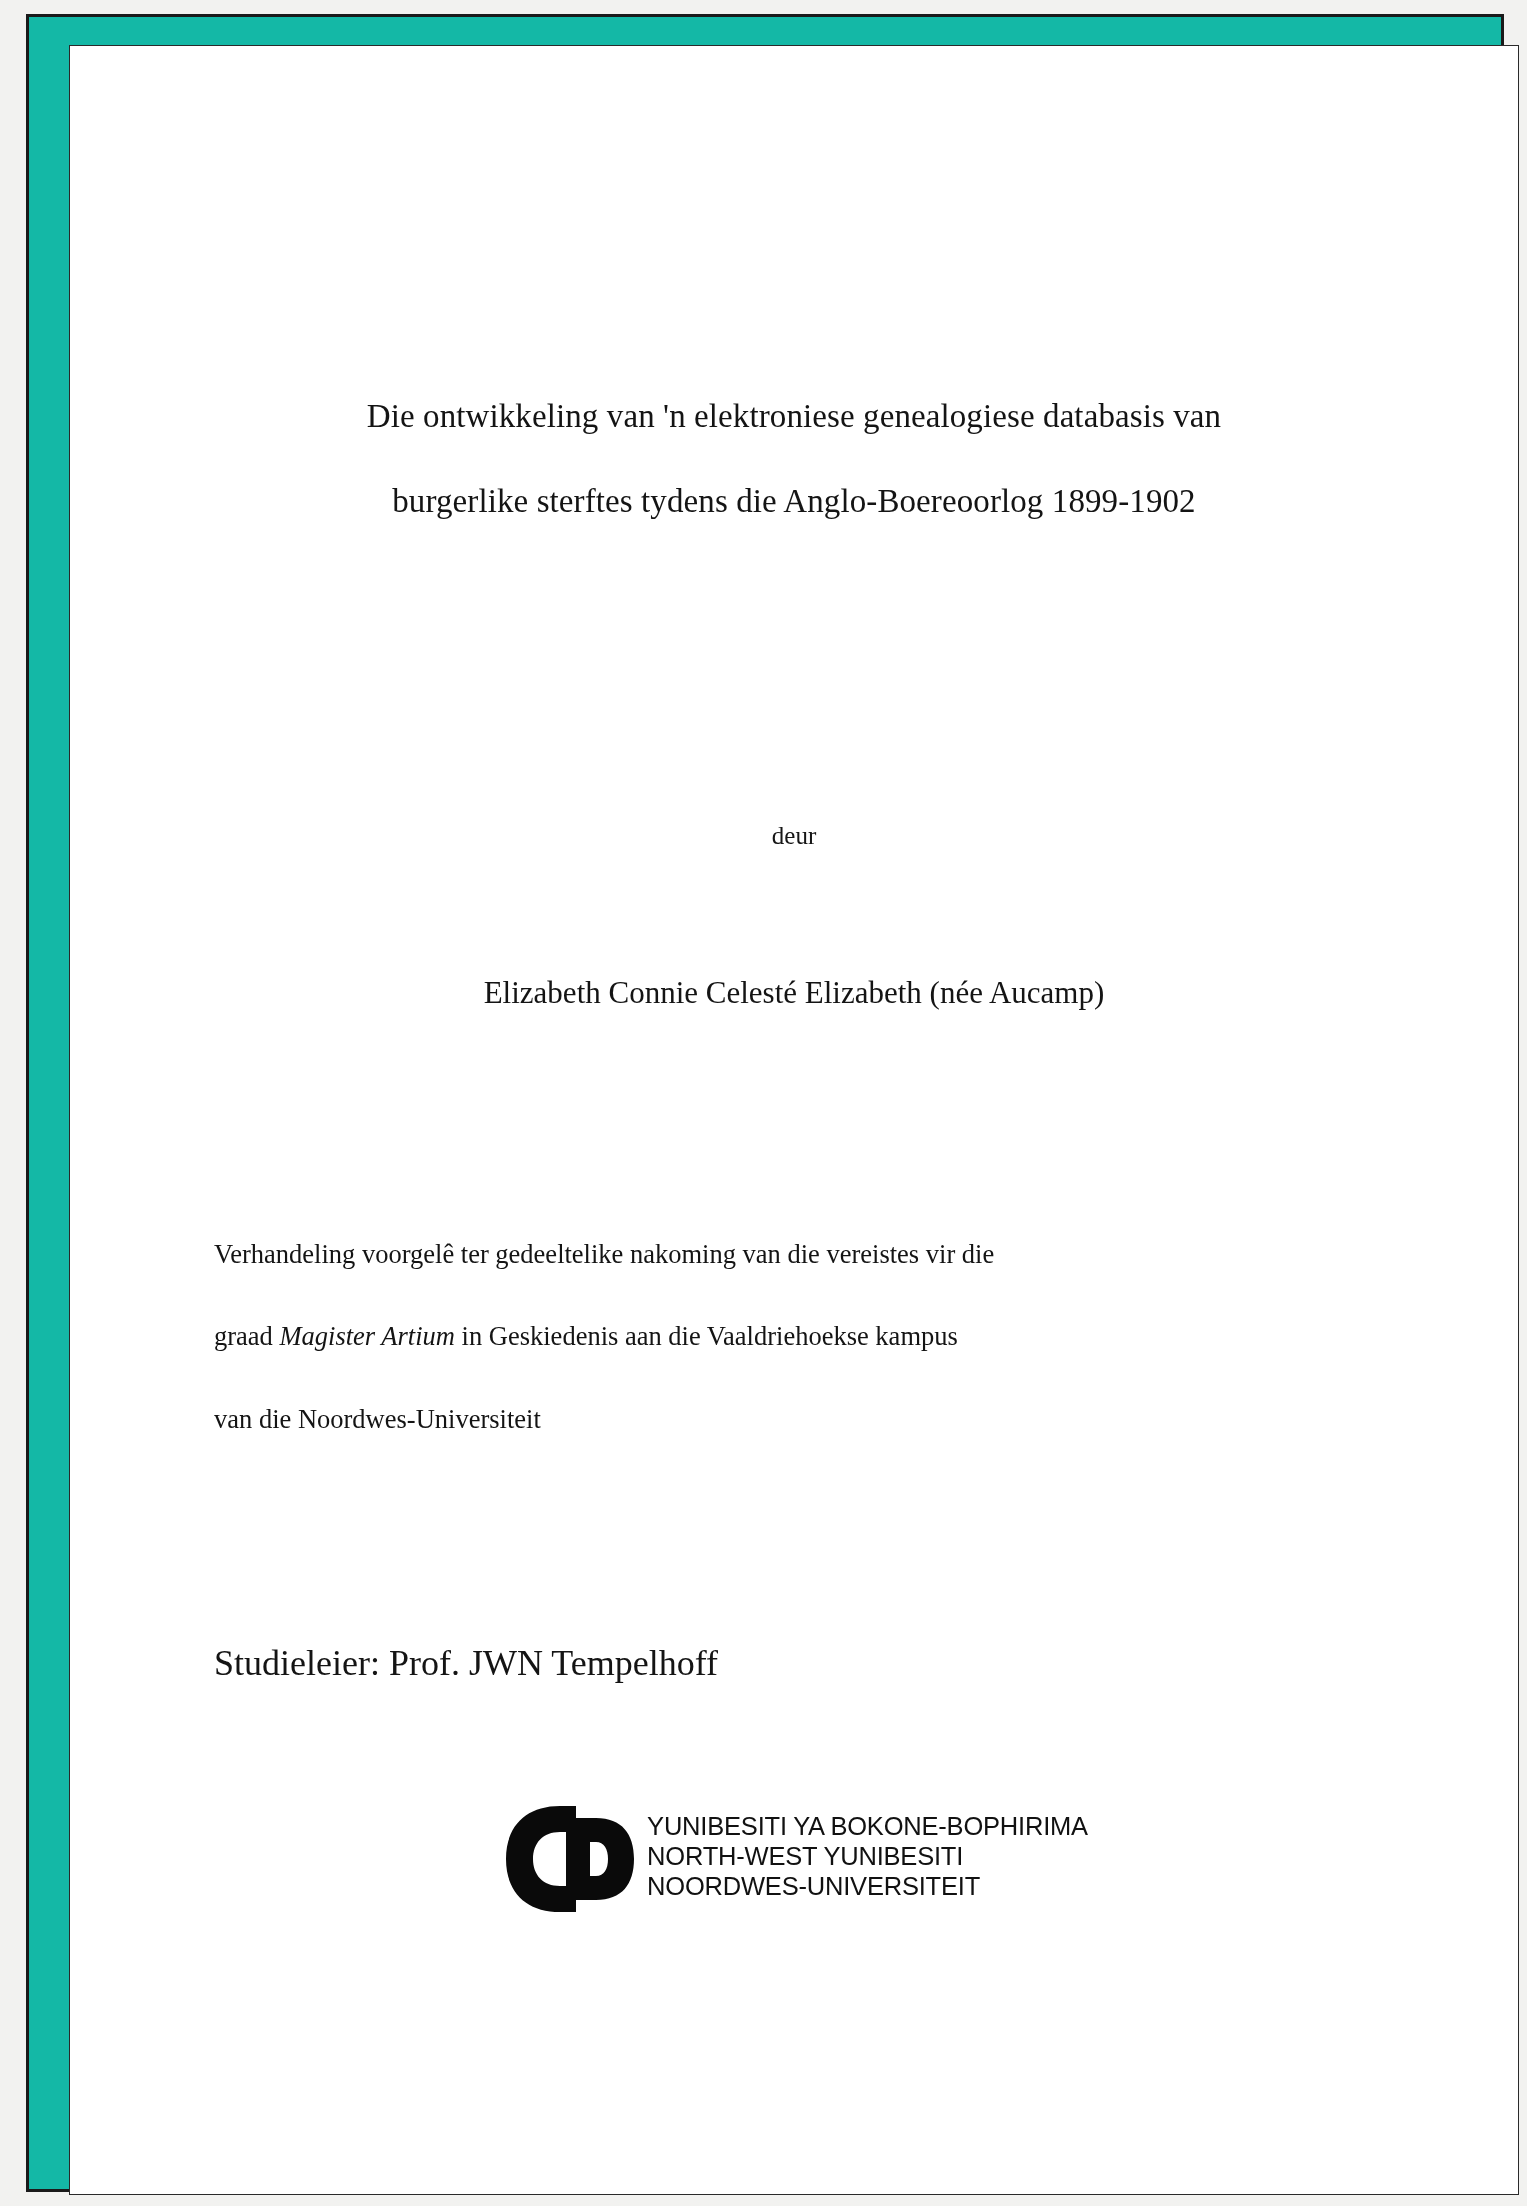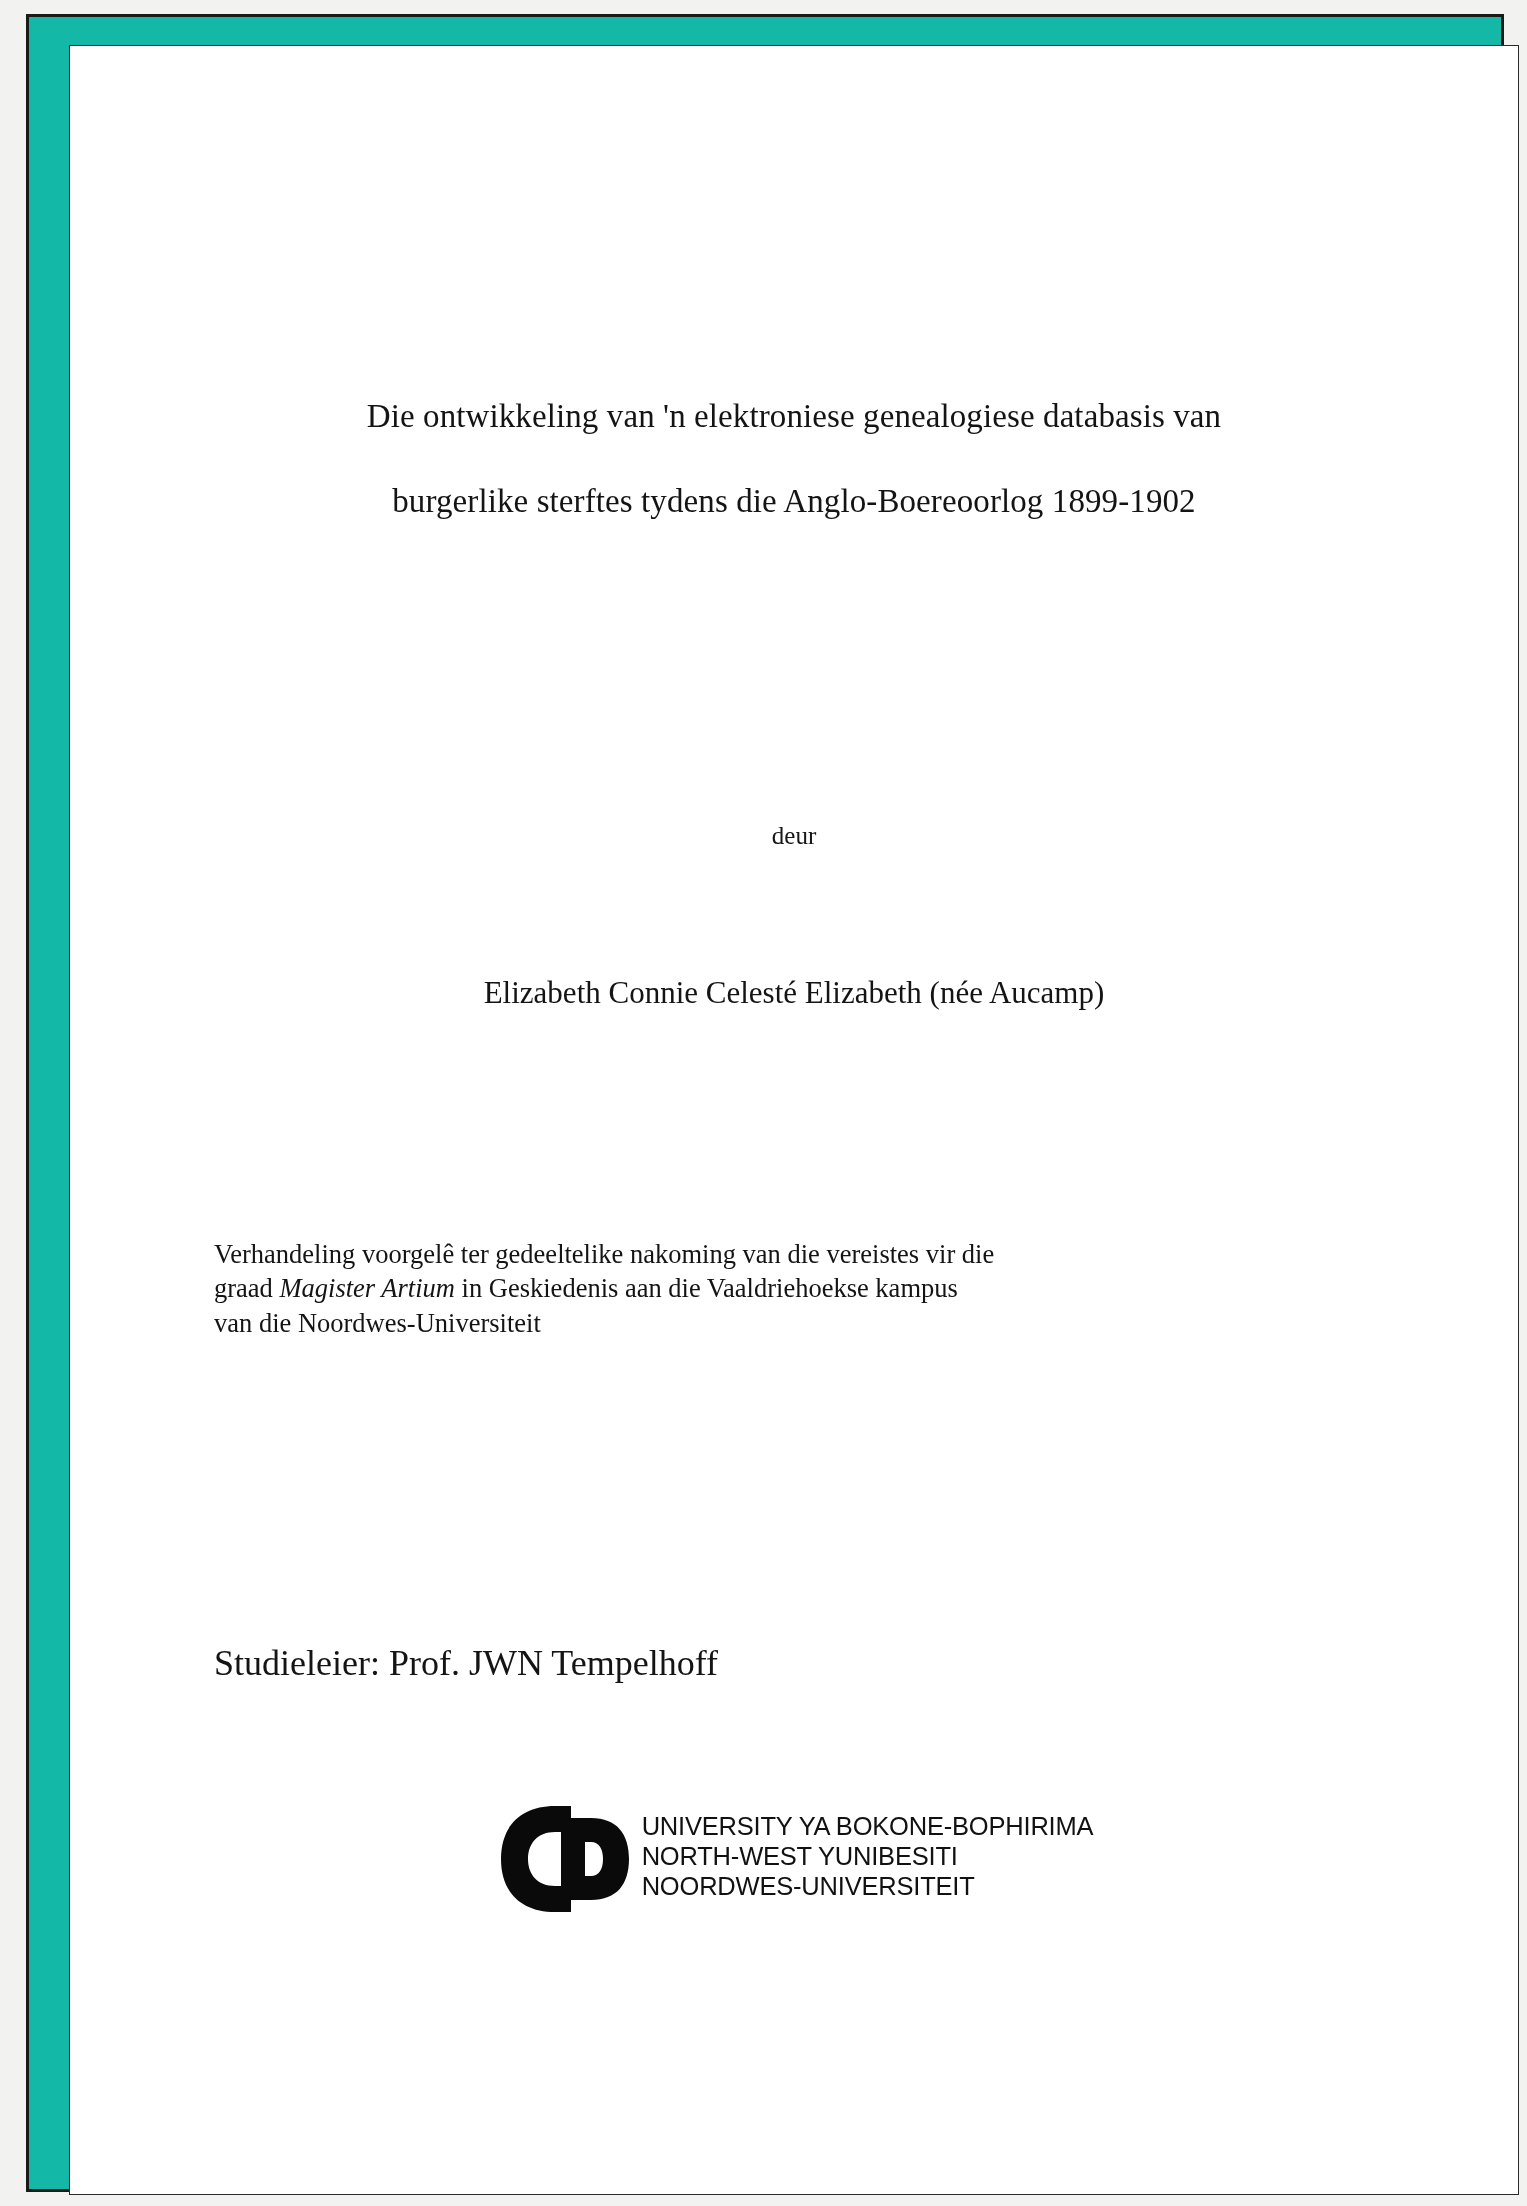--- a/index.html
+++ b/index.html
@@ -101,20 +101,21 @@
     font-size: 26.5px;
     line-height: 1.30;
     color: #141414;
   }
   .statement .just {
     text-align: justify;
     text-justify: inter-word;
   }
   .statement .l2, .statement .l3 {
     text-align: left;
+    margin-top: 48px;
   }
   .statement em {
     font-style: italic;
   }
 
   .supervisor-block {
     position: absolute;
     left: 0;
     top: 1595px;
     width: 1160px;
@@ -205,20 +206,20 @@
                    Z
                    M 90 42
                    L 96 42
                    C 104 42, 108 49, 108 59
                    C 108 69, 104 76, 96 76
                    L 90 76
                    Z" fill="#0a0a0a"></path>
         </svg>
       </div>
       <div class="logo-text">
-        <div>UNIVERSITY YA BOKONE-BOPHIRIMA</div>
+        <div>YUNIBESITI YA BOKONE-BOPHIRIMA</div>
         <div>NORTH-WEST YUNIBESITI</div>
         <div>NOORDWES-UNIVERSITEIT</div>
       </div>
     </div>
 
   </div>
 </div>
 
 </body></html>

